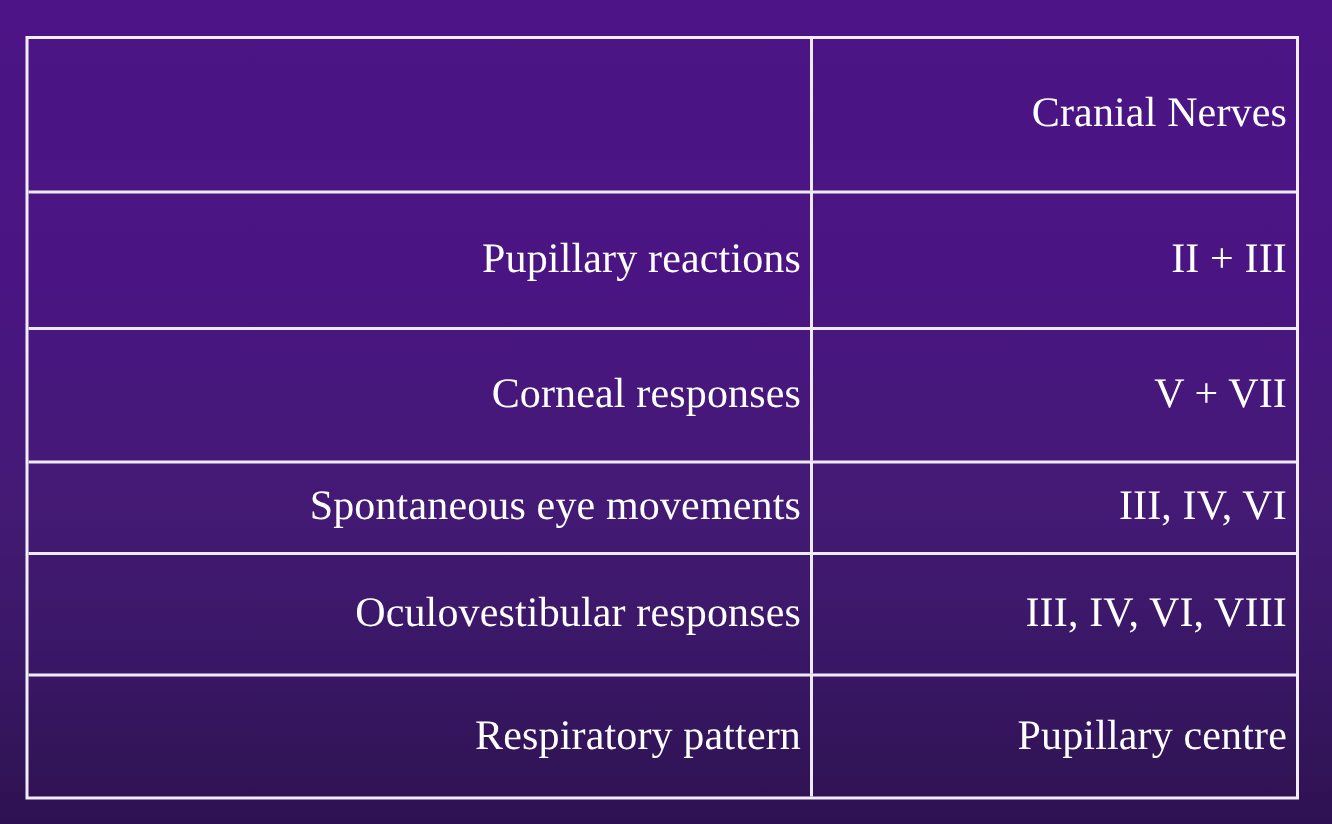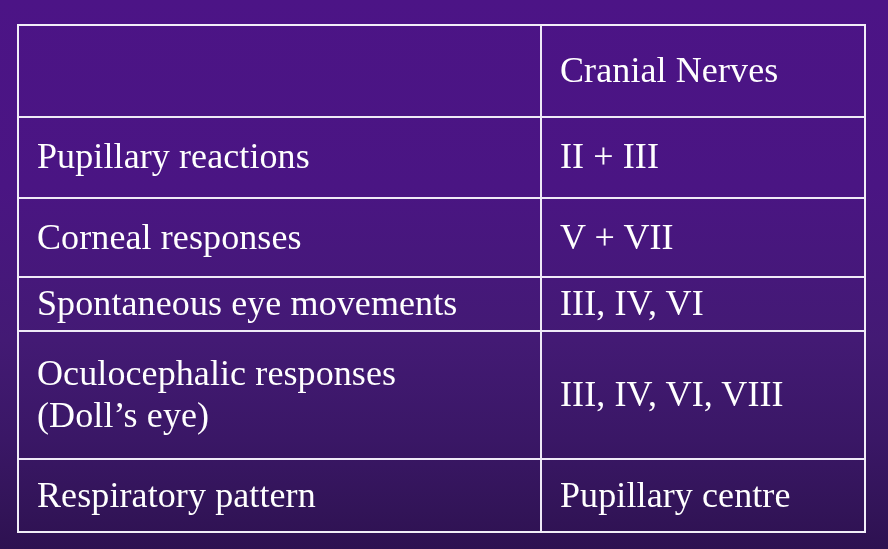--- a/index.html
+++ b/index.html
@@ -26,25 +26,25 @@
     width: 849px;
     height: 509px;
     border: 2px solid #f2eef8;
     box-sizing: border-box;
     border-collapse: separate;
     border-spacing: 0;
     table-layout: fixed;
   }
   #nerve-table td {
     color: #ffffff;
-    text-align: left;
+    text-align: right;
     vertical-align: middle;
-    padding: 0 18px;
+    padding: 0 6px;
     box-sizing: border-box;
-    font-size: 36px;
+    font-size: 28px;
     line-height: 1.16;
     letter-spacing: 0.1px;
     border-top: 2px solid #efeaf7;
     border-left: 2px solid #efeaf7;
   }
   #nerve-table tr:first-child > td {
     border-top: none;
   }
   #nerve-table td:first-child {
     border-left: none;
@@ -110,30 +110,29 @@
 
       <tr class="r-3">
         <td>
           <span class="cell-text">Spontaneous eye movements</span>
         </td>
         <td>
           <span class="cell-text">III, IV, VI</span>
         </td>
       </tr>
 
-      <tr class="r-4">
+
+      <tr class="r-5">
         <td>
-          <span class="cell-text">Oculocephalic responses
-(Doll’s eye)</span>
+          <span class="cell-text">Oculovestibular responses</span>
         </td>
         <td>
           <span class="cell-text">III, IV, VI, VIII</span>
         </td>
       </tr>
-
 
       <tr class="r-6">
         <td>
           <span class="cell-text">Respiratory pattern</span>
         </td>
         <td>
           <span class="cell-text">Pupillary centre</span>
         </td>
       </tr>
 

